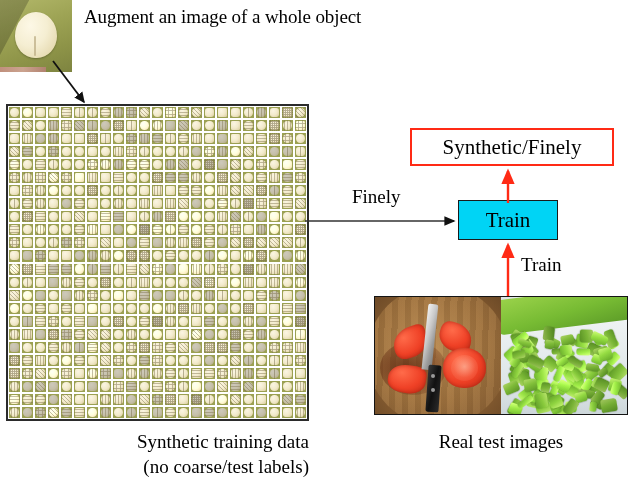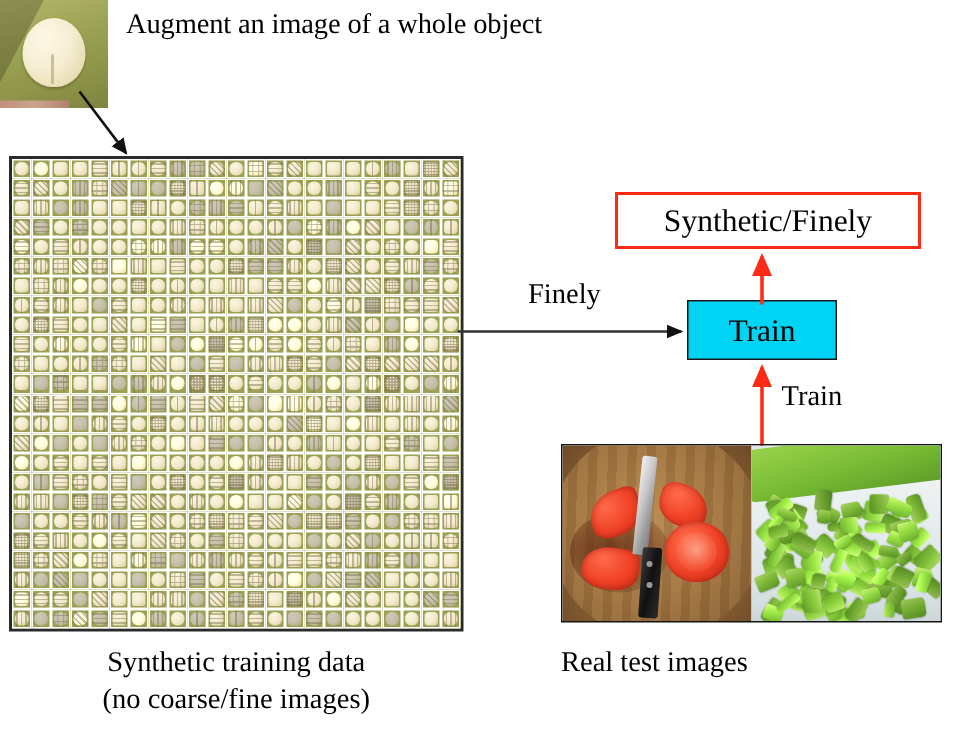--- a/index.html
+++ b/index.html
@@ -143,21 +143,21 @@
     height: 48px;
     pointer-events: none;
   }
 
   
   #synthetic-label {
     position: absolute;
     left: 6px;
     top: 430px;
     width: 303px;
-    text-align: center;
+    text-align: right;
     font-size: 19px;
     line-height: 1.3;
   }
   #synthetic-label .line { display: block; white-space: nowrap; }
 
   
   #train-arrow {
     position: absolute;
     left: 305px;
     top: 210px;
@@ -347,21 +347,21 @@
     background: linear-gradient(165deg, #b6e06a 0%, #86c63c 45%, #5f9c27 100%);
     box-shadow: 0 0.5px 1px rgba(40,70,15,0.35);
   }
 
   
   #real-label {
     position: absolute;
     left: 374px;
     top: 430px;
     width: 254px;
-    text-align: left;
+    text-align: center;
     font-size: 19px;
     line-height: 1.3;
   }
   #real-label .line { display: block; white-space: nowrap; }
 </style>
 </head>
 <body>
 
 <div id="whole-object-thumb">
   <div class="bg"></div>
@@ -2590,21 +2590,21 @@
       </div>
       <div class="grid-cell  ">
         <div class="obj"></div>
         <div class="cuts v"></div>
       </div>
     </div>
 </div>
 
 <div id="synthetic-label">
   <span class="line">Synthetic training data</span>
-  <span class="line">(no coarse/fine images)</span>
+  <span class="line">(no coarse/test labels)</span>
 </div>
 
 <svg id="train-arrow" viewBox="0 0 158 22">
   <defs>
     <marker id="blkarrow2" markerWidth="8" markerHeight="8" refX="6" refY="3.4" orient="auto">
       <path d="M0,0.5 L7,3.4 L0,6.3 z" fill="#111"></path>
     </marker>
   </defs>
   <line x1="0" y1="11" x2="149" y2="11" stroke="#333" stroke-width="1.6" marker-end="url(#blkarrow2)"></line>
 </svg>

